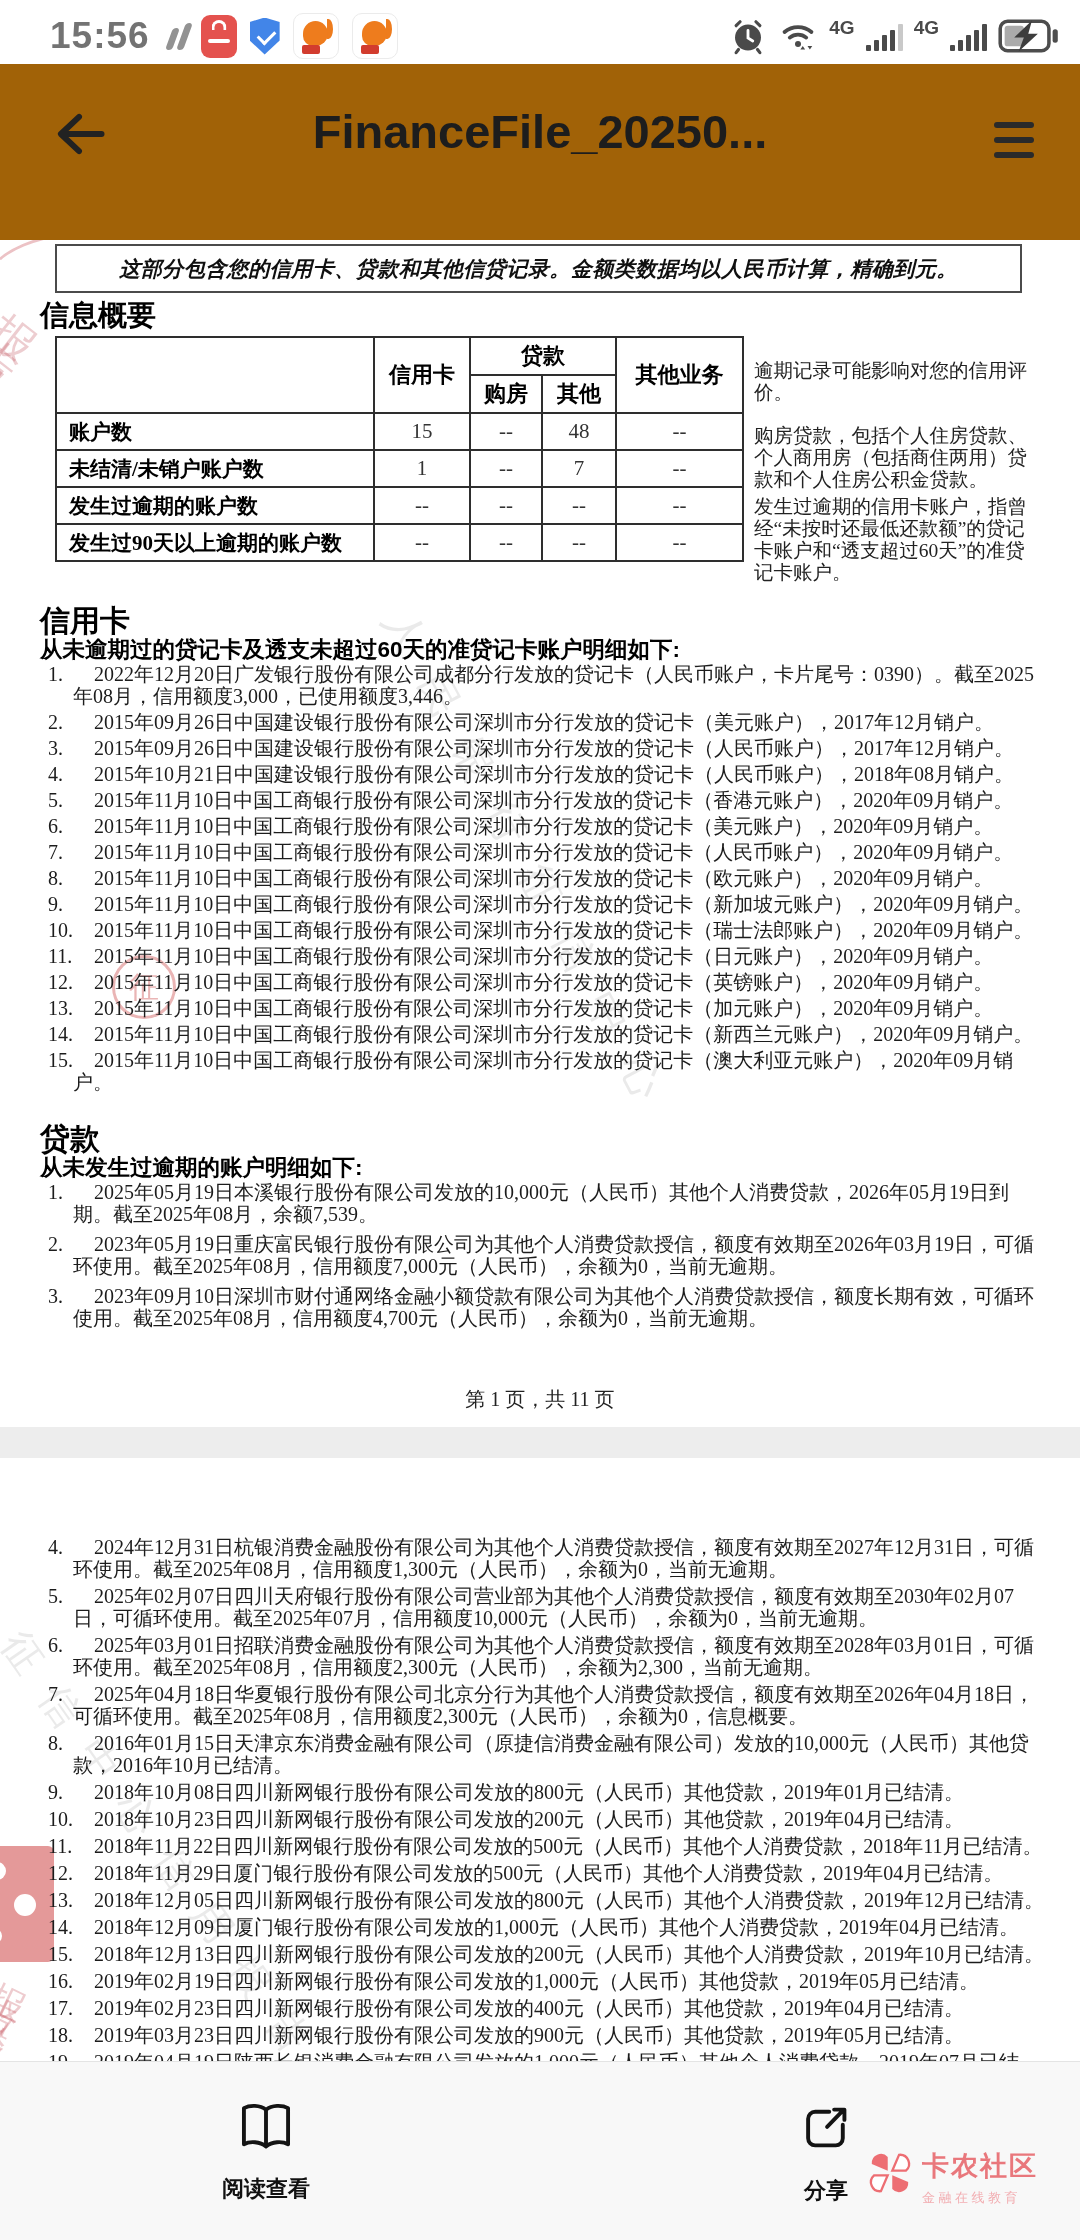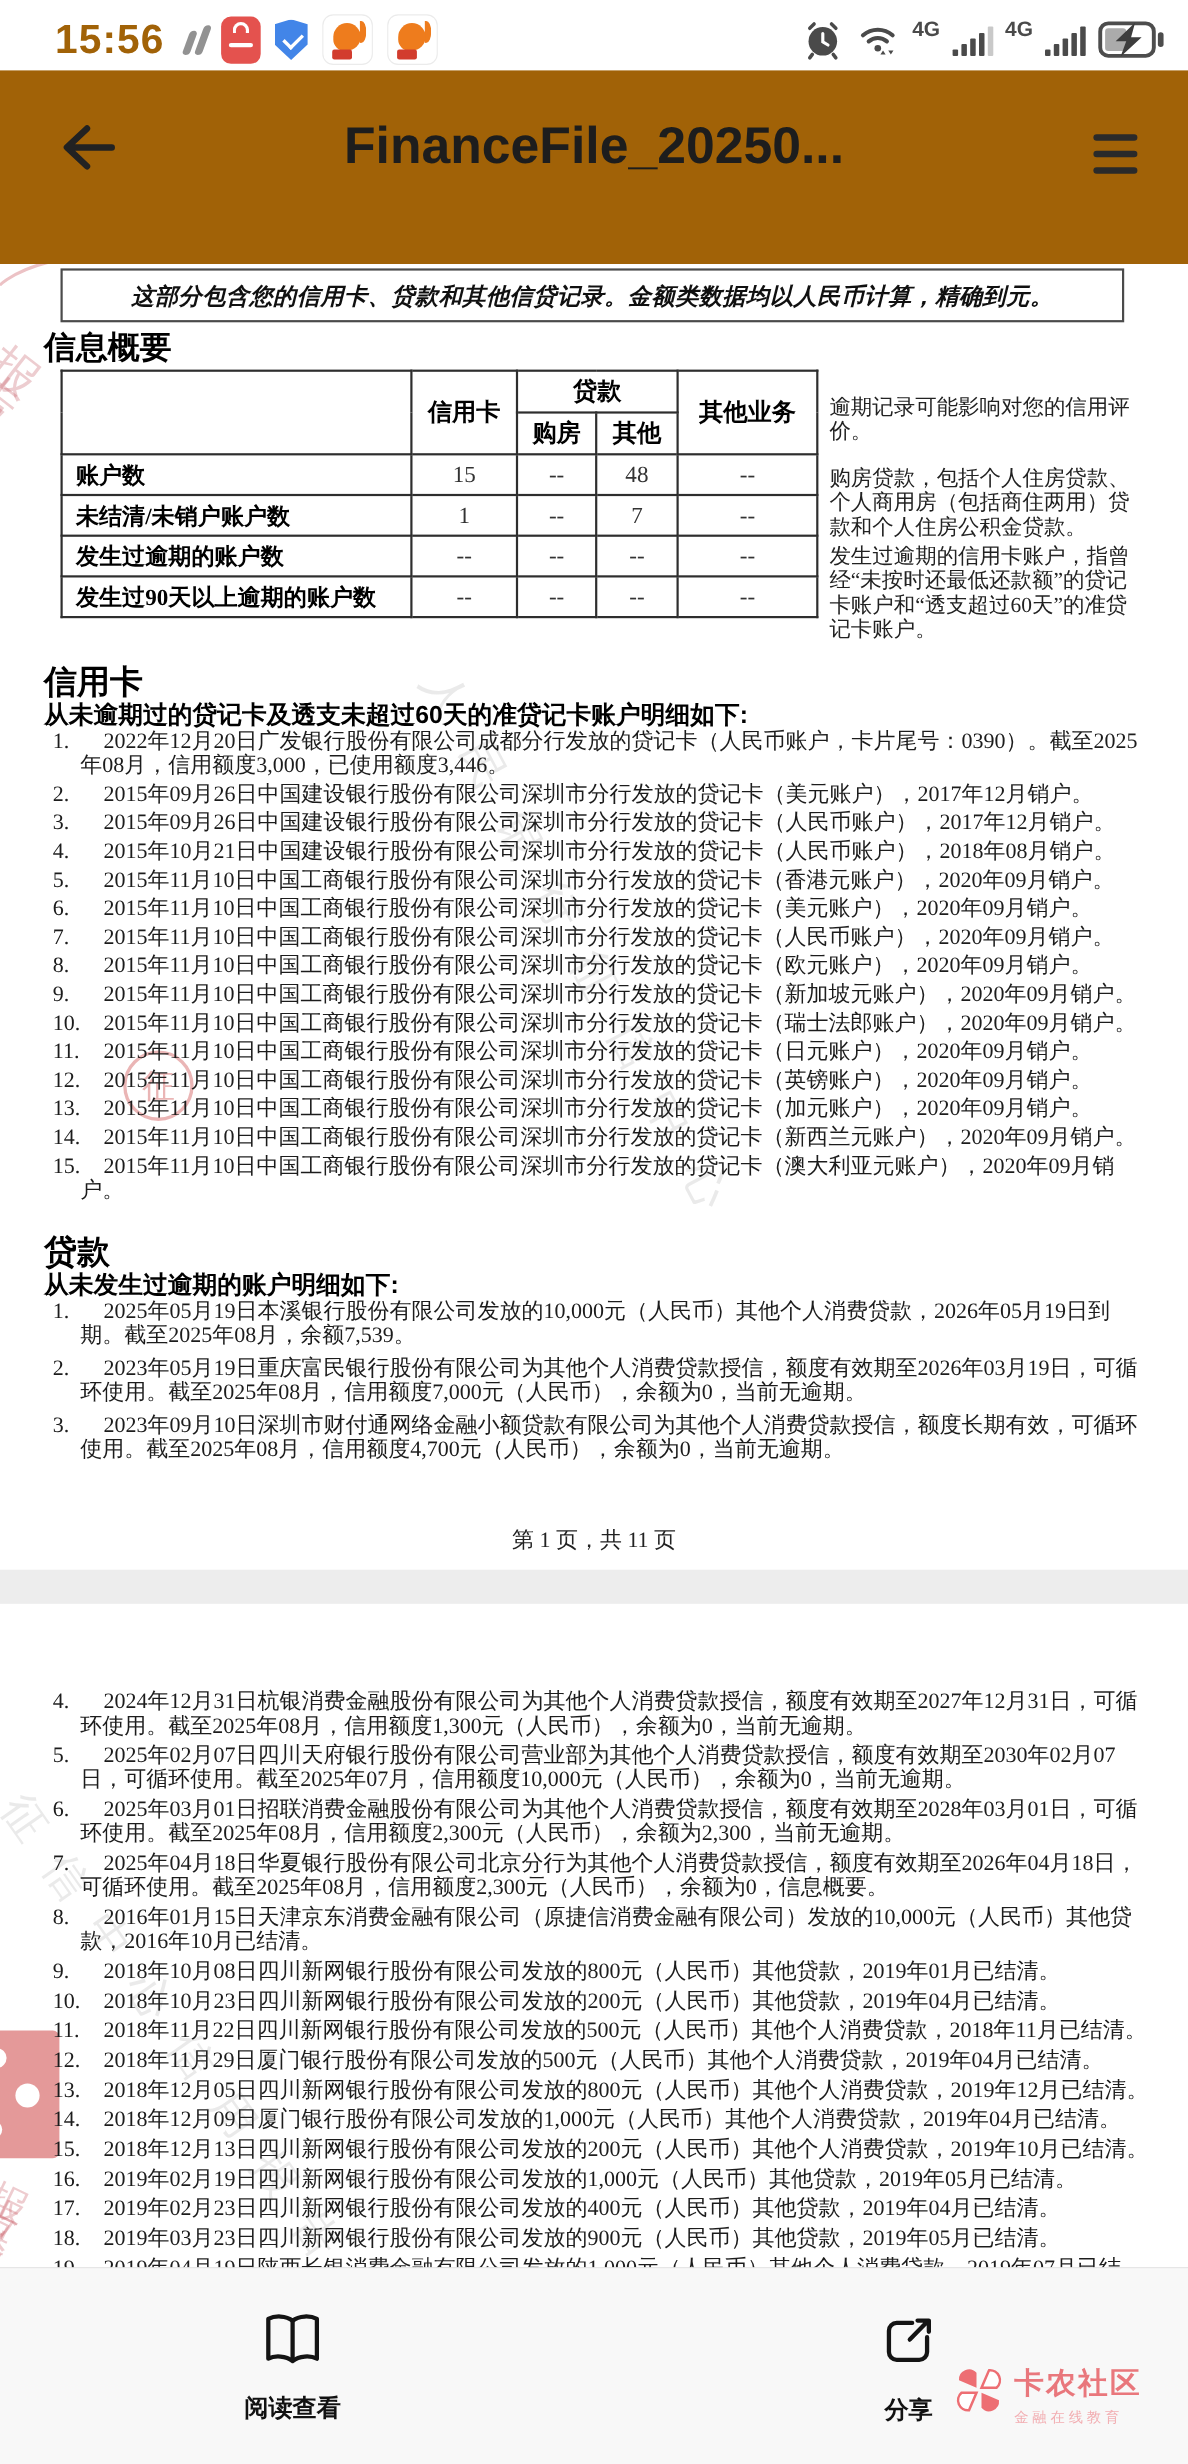--- a/index.html
+++ b/index.html
@@ -4,21 +4,21 @@
 <style>
   * { margin:0; padding:0; box-sizing:border-box; }
   html,body { width:1080px; height:2240px; }
   body { font-family:"Liberation Sans","DejaVu Sans",sans-serif; background:#ffffff; }
   .screen { position:relative; width:1080px; height:2240px; background:#fff; overflow:hidden; }
 
   
   .status-bar { position:absolute; top:0; left:0; width:1080px; height:64px;
     display:flex; align-items:center; padding:8px 20px 0 50px; color:#4a4a4a; }
   .sb-left { display:flex; align-items:center; gap:13px; }
-  .sb-time { font-size:37px; font-weight:600; color:#a16207; letter-spacing:1px; margin-right:6px; }
+  .sb-time { font-size:37px; font-weight:600; color:#737373; letter-spacing:1px; margin-right:6px; }
   .health-glyph { display:flex; gap:5px; }
   .health-glyph i { display:block; width:7px; height:27px; background:#929292; border-radius:4px; transform:skewX(-20deg); }
   .health-glyph i:first-child { height:22px; margin-top:5px; }
   .bag-icon { position:relative; width:36px; height:43px; background:#e4524e; border-radius:9px; }
   .bag-icon .handle { position:absolute; left:50%; top:5px; transform:translateX(-50%); width:15px; height:10px;
     border:3px solid #fff; border-bottom:none; border-radius:8px 8px 0 0; }
   .bag-icon .word { position:absolute; left:50%; top:24px; transform:translateX(-50%); width:22px; height:4px; background:#fff; border-radius:2px; }
   .shield-icon { width:30px; height:37px; background:#4285e8;
     clip-path:polygon(50% 0, 100% 12%, 100% 62%, 50% 100%, 0 62%, 0 12%); position:relative; }
   .shield-icon::after { content:""; position:absolute; left:8px; top:12px; width:14px; height:8px;

